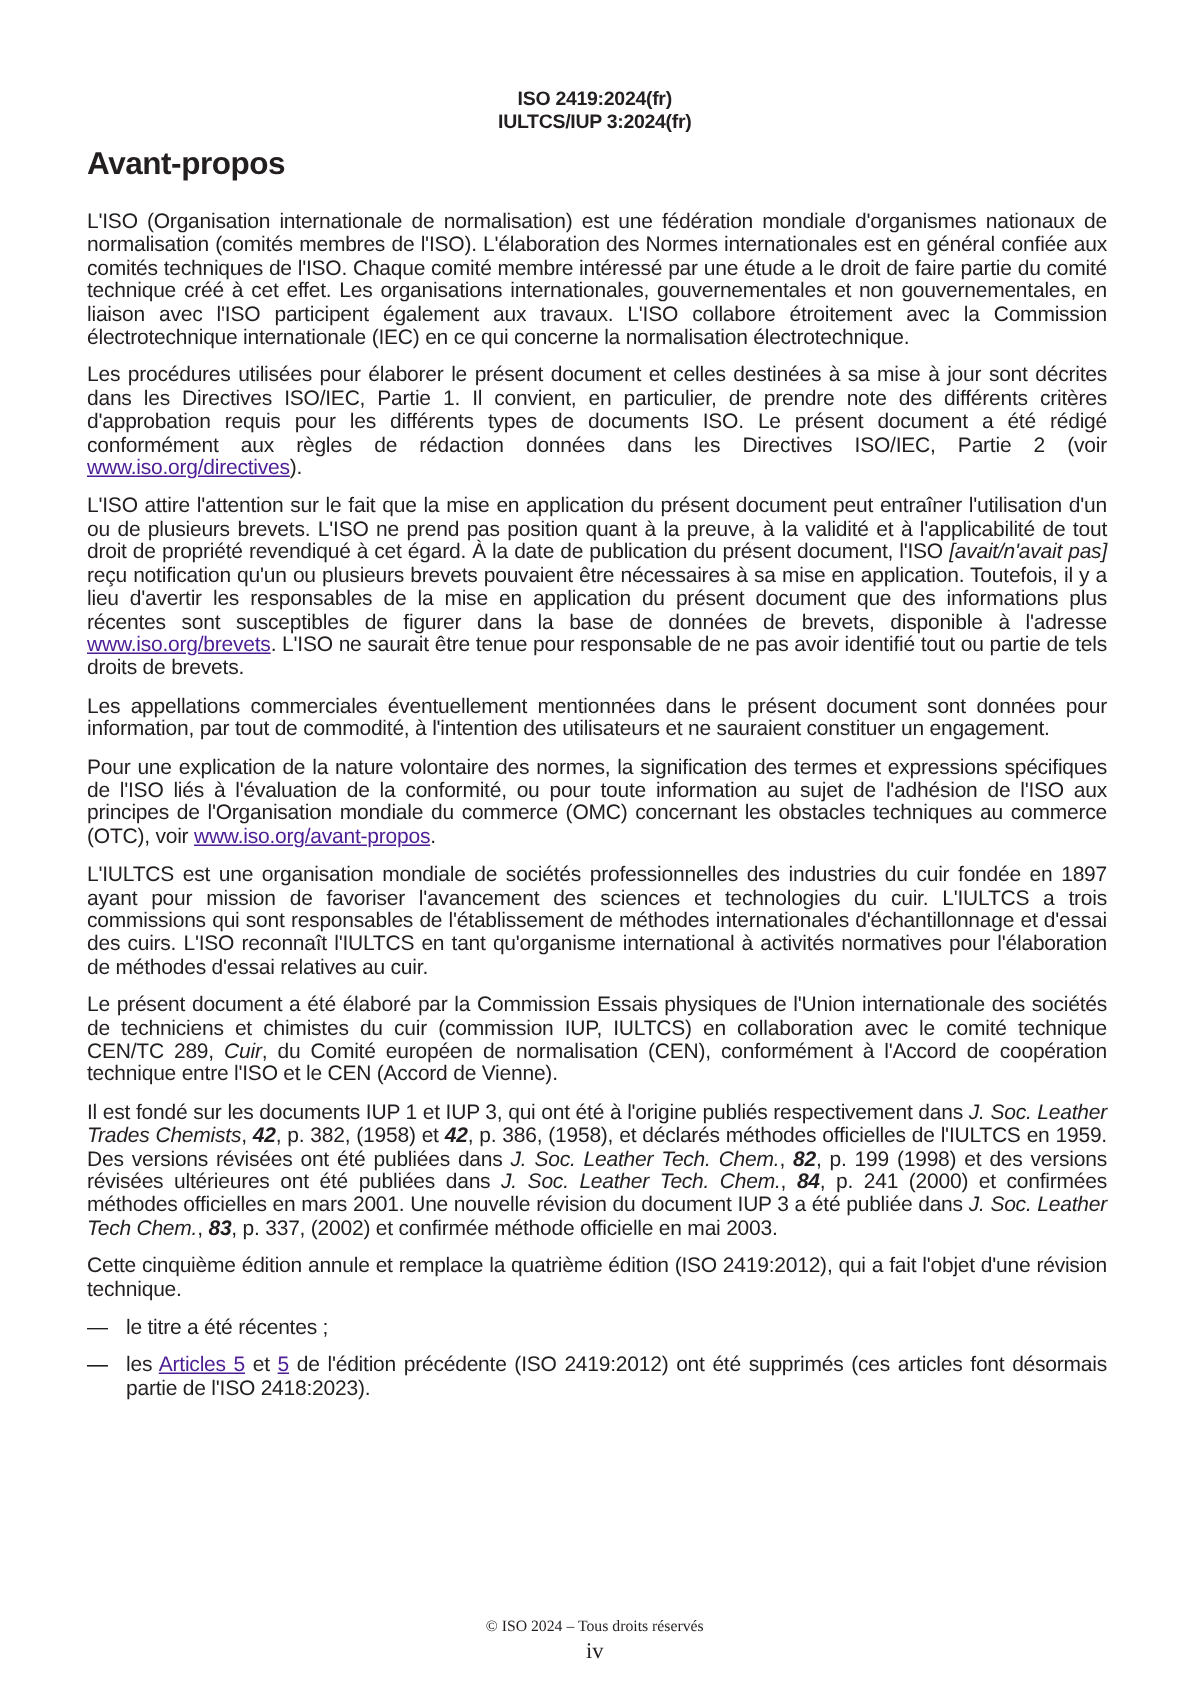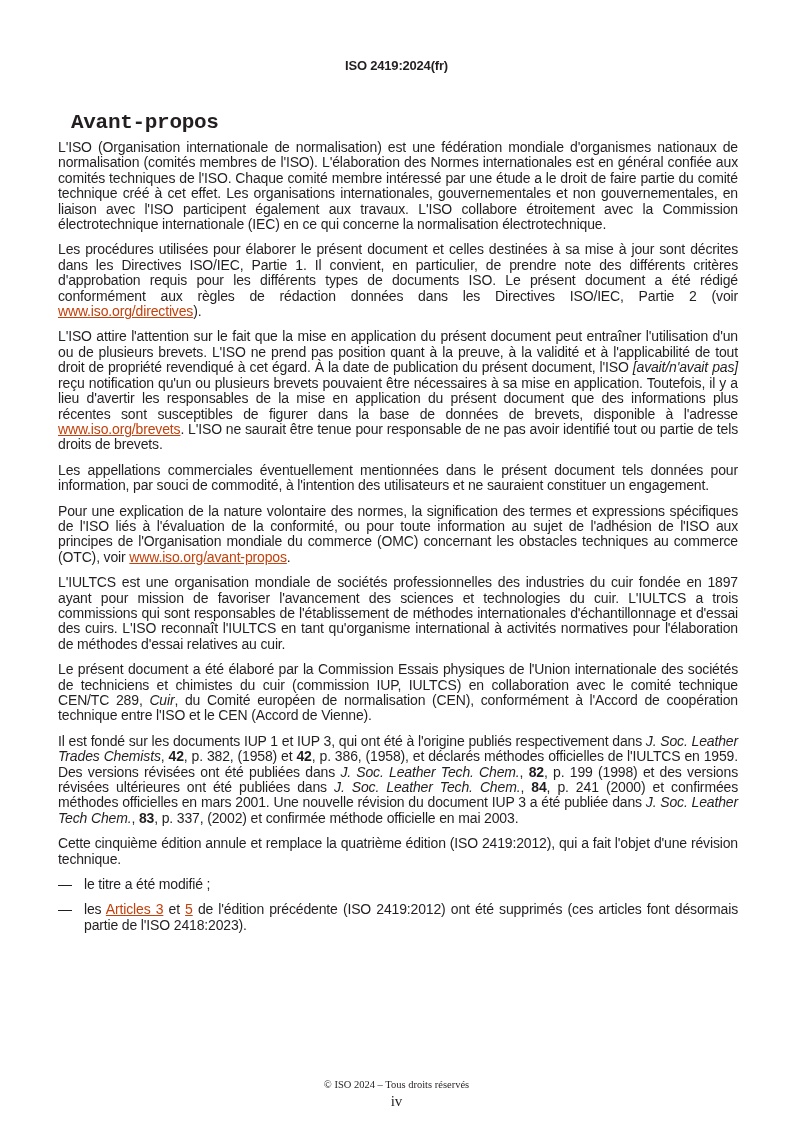--- a/index.html
+++ b/index.html
@@ -30,46 +30,46 @@
       font-family: "Liberation Sans Narrow", "Liberation Sans", "DejaVu Sans Condensed", sans-serif;
       font-weight: bold;
       font-size: 13px;
       line-height: 15px;
       letter-spacing: -0.2px;
     }
     .page-title {
       position: absolute;
       top: 85px;
       left: 58px;
-      margin: 13px;
-      font-family: Liberation Mono, monospace;
+      margin: 0;
+      font-family: Liberation Sans, sans-serif;
       font-weight: bold;
       font-size: 21px;
       line-height: 26px;
       letter-spacing: -0.3px;
     }
     .body {
       position: absolute;
       top: 128px;
       left: 58px;
       width: 680px;
       font-family: "Liberation Sans Narrow", "Liberation Sans", "DejaVu Sans Condensed", sans-serif;
       font-size: 14px;
       line-height: 15.4px;
       letter-spacing: -0.15px;
       text-align: justify;
     }
     .body p {
       margin: 0 0 10px 0;
     }
     .body a {
-      color: #c2410c;
+      color: #4c1d95;
     }
     .body i { font-style: italic; }
-    .body b { font-weight: bold; }
+    .body b { font-weight: bold; font-style: italic; }
     .list {
       list-style: none;
       margin: 0;
       padding: 0;
     }
     .list li {
       position: relative;
       padding-left: 26px;
       margin: 0 0 10px 0;
     }
@@ -93,56 +93,57 @@
       margin-top: 2px;
     }
   </style>
 </head>
 <body>
 
 <div class="page">
 
   <div class="doc-header">
     <div>ISO 2419:2024(fr)</div>
+    <div>IULTCS/IUP 3:2024(fr)</div>
   </div>
 
   <h1 class="page-title">Avant-propos</h1>
 
   <div class="body">
 
     <p>L'ISO (Organisation internationale de normalisation) est une fédération mondiale d'organismes nationaux de normalisation (comités membres de l'ISO). L'élaboration des Normes internationales est en général confiée aux comités techniques de l'ISO. Chaque comité membre intéressé par une étude a le droit de faire partie du comité technique créé à cet effet. Les organisations internationales, gouvernementales et non gouvernementales, en liaison avec l'ISO participent également aux travaux. L'ISO collabore étroitement avec la Commission électrotechnique internationale (IEC) en ce qui concerne la normalisation électrotechnique.</p>
 
     <p><span>Les procédures utilisées pour élaborer le présent document et celles destinées à sa mise à jour sont décrites dans les Directives ISO/IEC, Partie 1. Il convient, en particulier, de prendre note des différents critères d'approbation requis pour les différents types de documents ISO. Le présent document a été rédigé conformément aux règles de rédaction données dans les Directives ISO/IEC, Partie 2 (voir </span><a href="#">www.iso.org/directives</a><span>).</span></p>
 
     <p><span>L'ISO attire l'attention sur le fait que la mise en application du présent document peut entraîner l'utilisation d'un ou de plusieurs brevets. L'ISO ne prend pas position quant à la preuve, à la validité et à l'applicabilité de tout droit de propriété revendiqué à cet égard. À la date de publication du présent document, l'ISO </span><i>[avait/n'avait pas]</i><span> reçu notification qu'un ou plusieurs brevets pouvaient être nécessaires à sa mise en application. Toutefois, il y a lieu d'avertir les responsables de la mise en application du présent document que des informations plus récentes sont susceptibles de figurer dans la base de données de brevets, disponible à l'adresse </span><a href="#">www.iso.org/brevets</a><span>. L'ISO ne saurait être tenue pour responsable de ne pas avoir identifié tout ou partie de tels droits de brevets.</span></p>
 
-    <p>Les appellations commerciales éventuellement mentionnées dans le présent document tels données pour information, par souci de commodité, à l'intention des utilisateurs et ne sauraient constituer un engagement.</p>
+    <p>Les appellations commerciales éventuellement mentionnées dans le présent document sont données pour information, par tout de commodité, à l'intention des utilisateurs et ne sauraient constituer un engagement.</p>
 
     <p><span>Pour une explication de la nature volontaire des normes, la signification des termes et expressions spécifiques de l'ISO liés à l'évaluation de la conformité, ou pour toute information au sujet de l'adhésion de l'ISO aux principes de l'Organisation mondiale du commerce (OMC) concernant les obstacles techniques au commerce (OTC), voir </span><a href="#">www.iso.org/avant-propos</a><span>.</span></p>
 
     <p>L'IULTCS est une organisation mondiale de sociétés professionnelles des industries du cuir fondée en 1897 ayant pour mission de favoriser l'avancement des sciences et technologies du cuir. L'IULTCS a trois commissions qui sont responsables de l'établissement de méthodes internationales d'échantillonnage et d'essai des cuirs. L'ISO reconnaît l'IULTCS en tant qu'organisme international à activités normatives pour l'élaboration de méthodes d'essai relatives au cuir.</p>
 
     <p><span>Le présent document a été élaboré par la Commission Essais physiques de l'Union internationale des sociétés de techniciens et chimistes du cuir (commission IUP, IULTCS) en collaboration avec le comité technique CEN/TC 289, </span><i>Cuir</i><span>, du Comité européen de normalisation (CEN), conformément à l'Accord de coopération technique entre l'ISO et le CEN (Accord de Vienne).</span></p>
 
     <p><span>Il est fondé sur les documents IUP 1 et IUP 3, qui ont été à l'origine publiés respectivement dans </span><i>J. Soc. Leather Trades Chemists</i><span>, </span><b>42</b><span>, p. 382, (1958) et </span><b>42</b><span>, p. 386, (1958), et déclarés méthodes officielles de l'IULTCS en 1959. Des versions révisées ont été publiées dans </span><i>J. Soc. Leather Tech. Chem.</i><span>, </span><b>82</b><span>, p. 199 (1998) et des versions révisées ultérieures ont été publiées dans </span><i>J. Soc. Leather Tech. Chem.</i><span>, </span><b>84</b><span>, p. 241 (2000) et confirmées méthodes officielles en mars 2001. Une nouvelle révision du document IUP 3 a été publiée dans </span><i>J. Soc. Leather Tech Chem.</i><span>, </span><b>83</b><span>, p. 337, (2002) et confirmée méthode officielle en mai 2003.</span></p>
 
     <p>Cette cinquième édition annule et remplace la quatrième édition (ISO 2419:2012), qui a fait l'objet d'une révision technique.</p>
 
 
     <ul class="list">
       <li>
         <span class="dash">—</span>
-        <span>le titre a été modifié ;</span>
+        <span>le titre a été récentes ;</span>
       </li>
       <li>
         <span class="dash">—</span>
       </li>
       <li>
         <span class="dash">—</span>
-        <span>les </span><a href="#">Articles 3</a><span> et </span><a href="#">5</a><span> de l'édition précédente (ISO 2419:2012) ont été supprimés (ces articles font désormais partie de l'ISO 2418:2023).</span>
+        <span>les </span><a href="#">Articles 5</a><span> et </span><a href="#">5</a><span> de l'édition précédente (ISO 2419:2012) ont été supprimés (ces articles font désormais partie de l'ISO 2418:2023).</span>
       </li>
     </ul>
   </div>
 
   <div class="footer">
     <div>© ISO 2024 – Tous droits réservés</div>
     <div class="page-num">iv</div>
   </div>
 
 </div>

